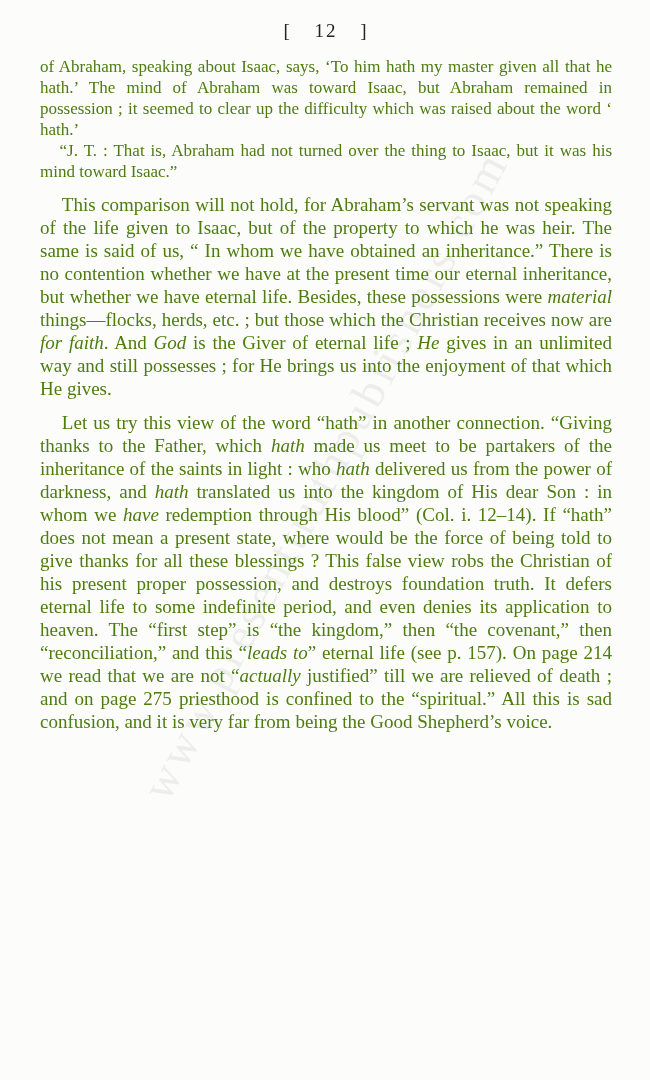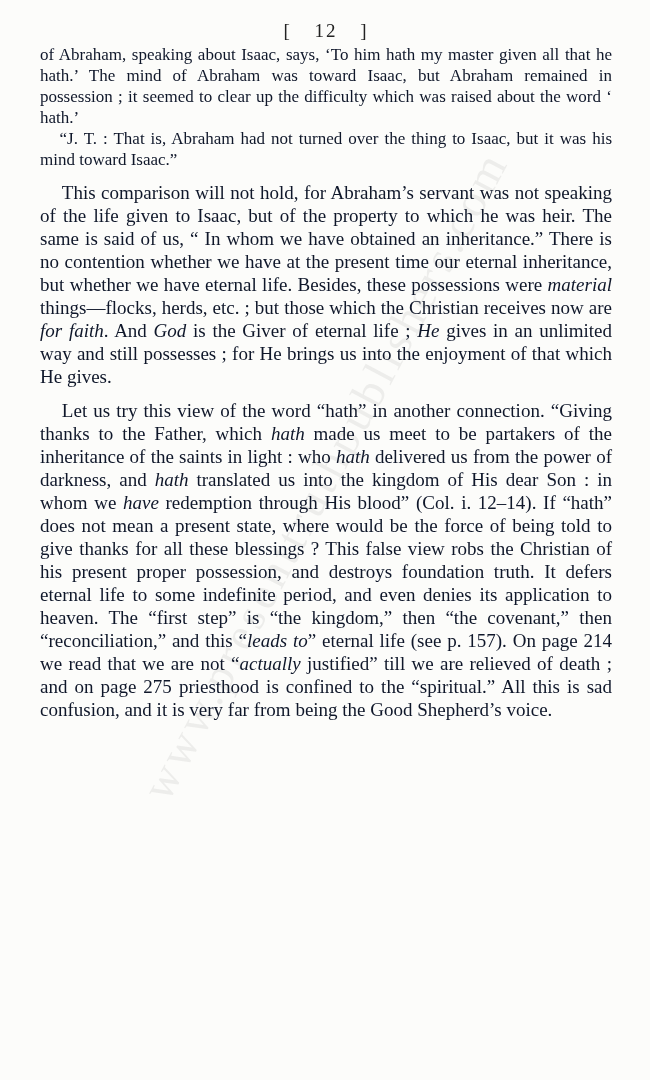--- a/index.html
+++ b/index.html
@@ -19,21 +19,21 @@
     background: #fcfcfa;
     color: #1e1e1e;
     font-family: "Liberation Serif", "DejaVu Serif", serif;
   }
 
   .pagenum {
     text-align: center;
     font-size: 19px;
     letter-spacing: 2px;
     word-spacing: 16px;
-    margin-bottom: 2px;
+    margin-bottom: 14px;
     color: #222;
   }
 
   .watermark {
     position: absolute;
     left: 50%;
     top: 44%;
     transform: translate(-50%, -50%) rotate(-62deg);
     transform-origin: center;
     font-size: 46px;
@@ -44,21 +44,21 @@
     user-select: none;
   }
 
   .body-text {
     position: relative;
     z-index: 1;
   }
 
   .para {
     text-align: justify;
-    color: #0f172a;
+    color: #4d7c0f;
   }
 
   .para.body {
     font-size: 19px;
     line-height: 23px;
     margin-top: 11px;
   }
 
   .para.small {
     font-size: 17px;

